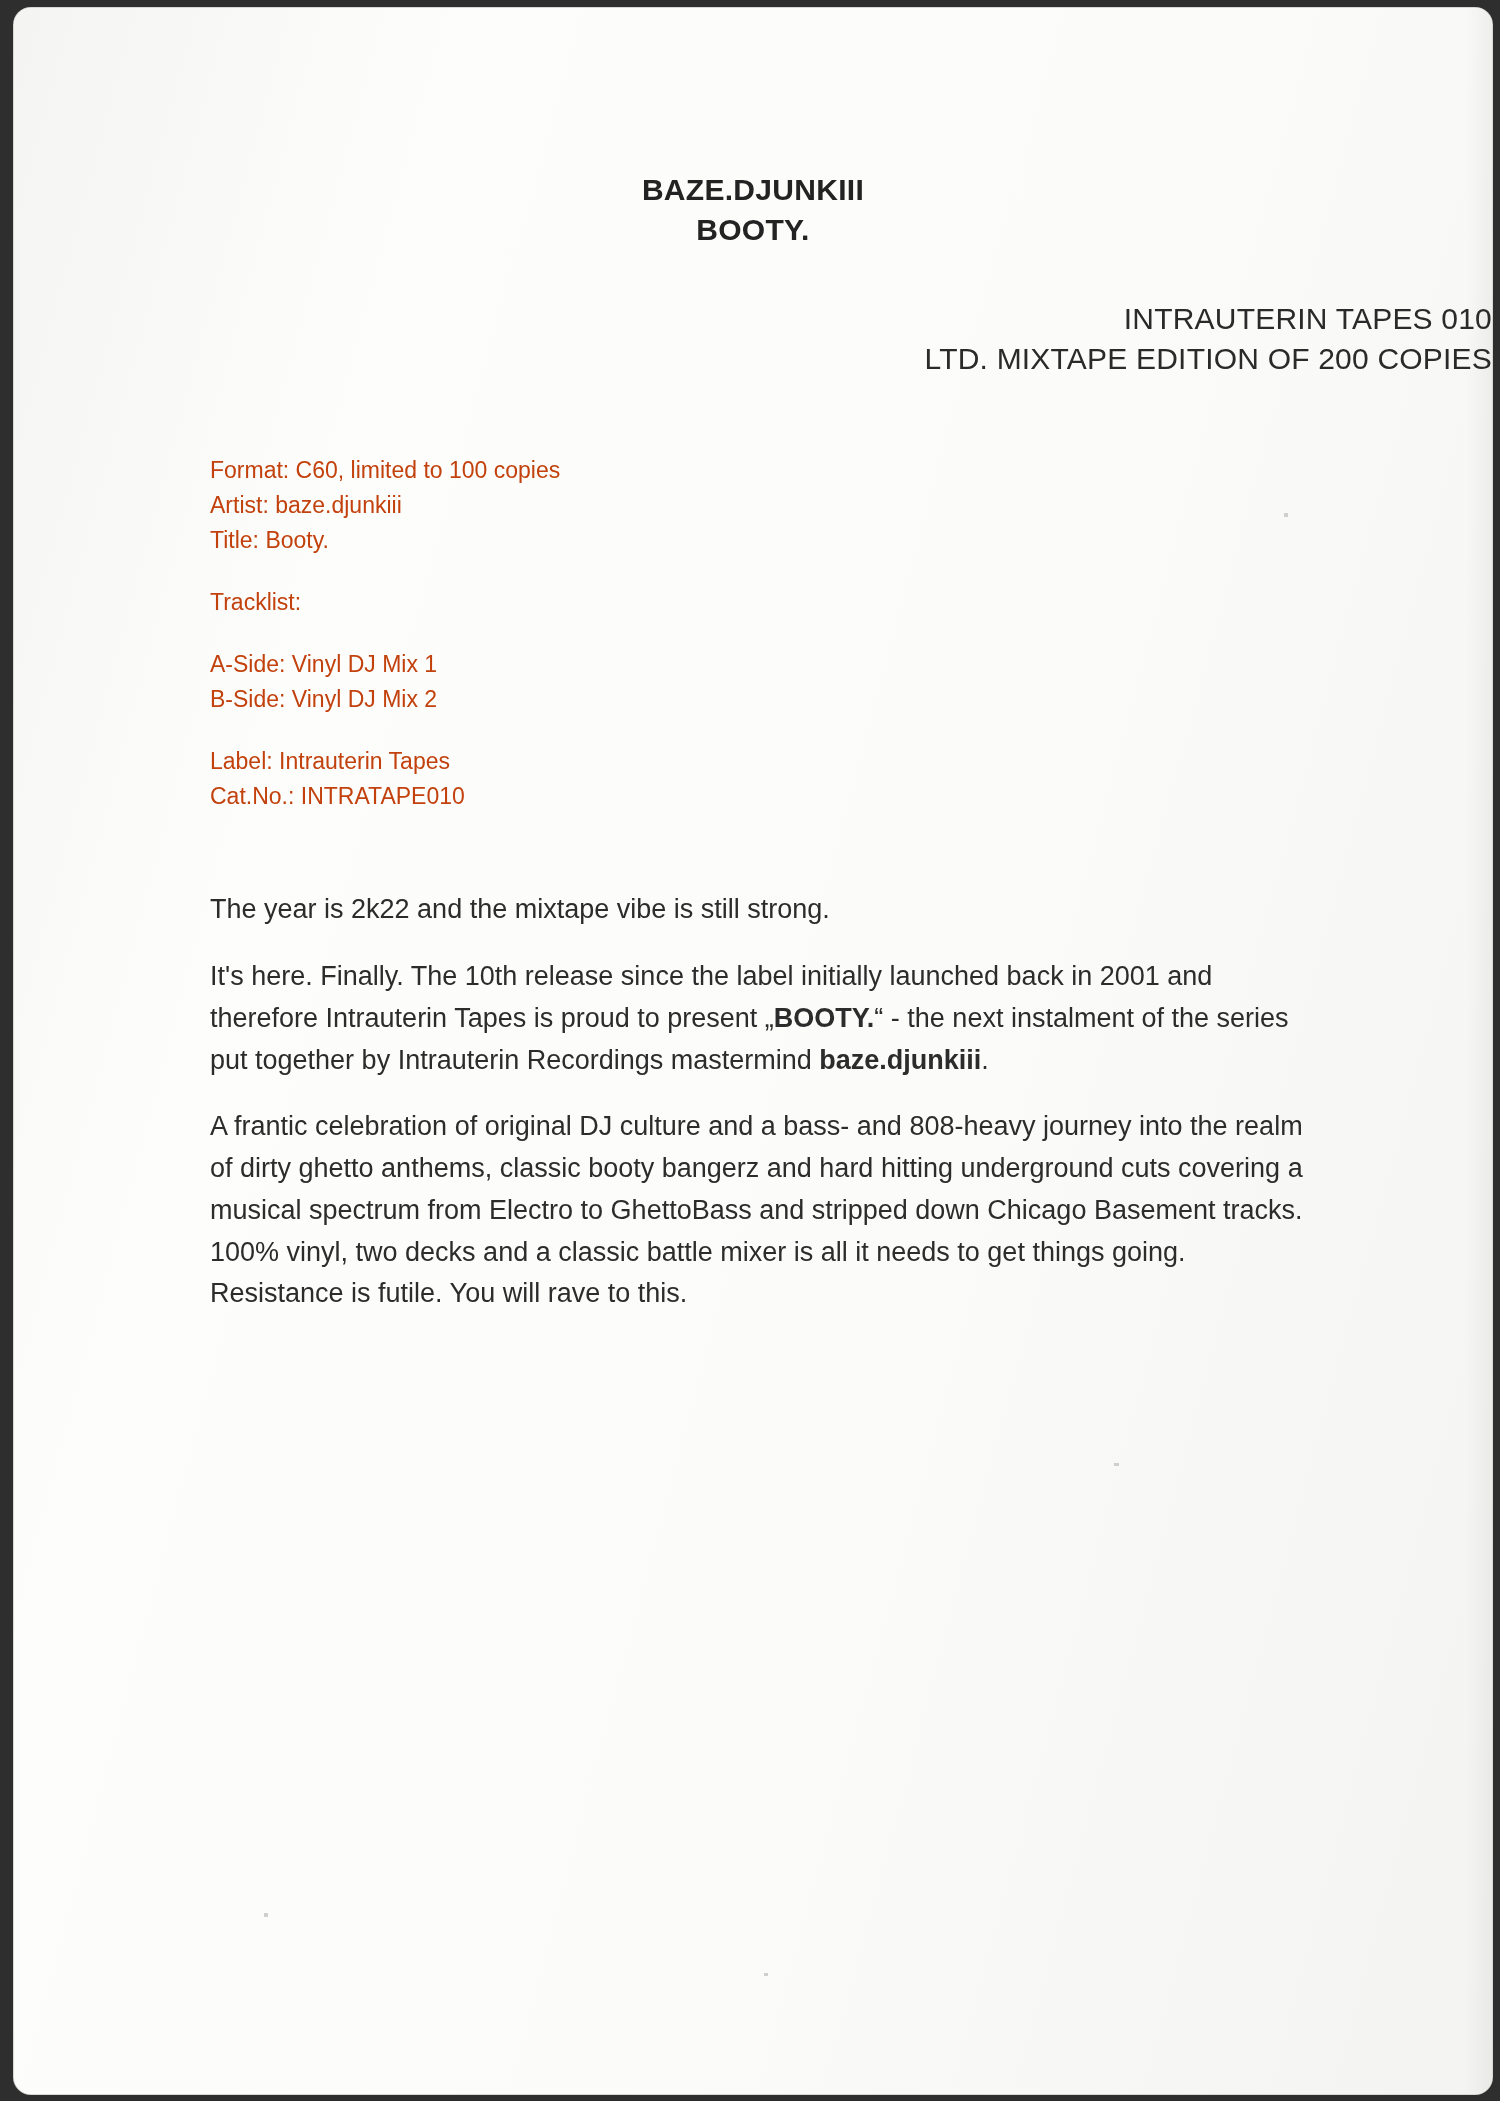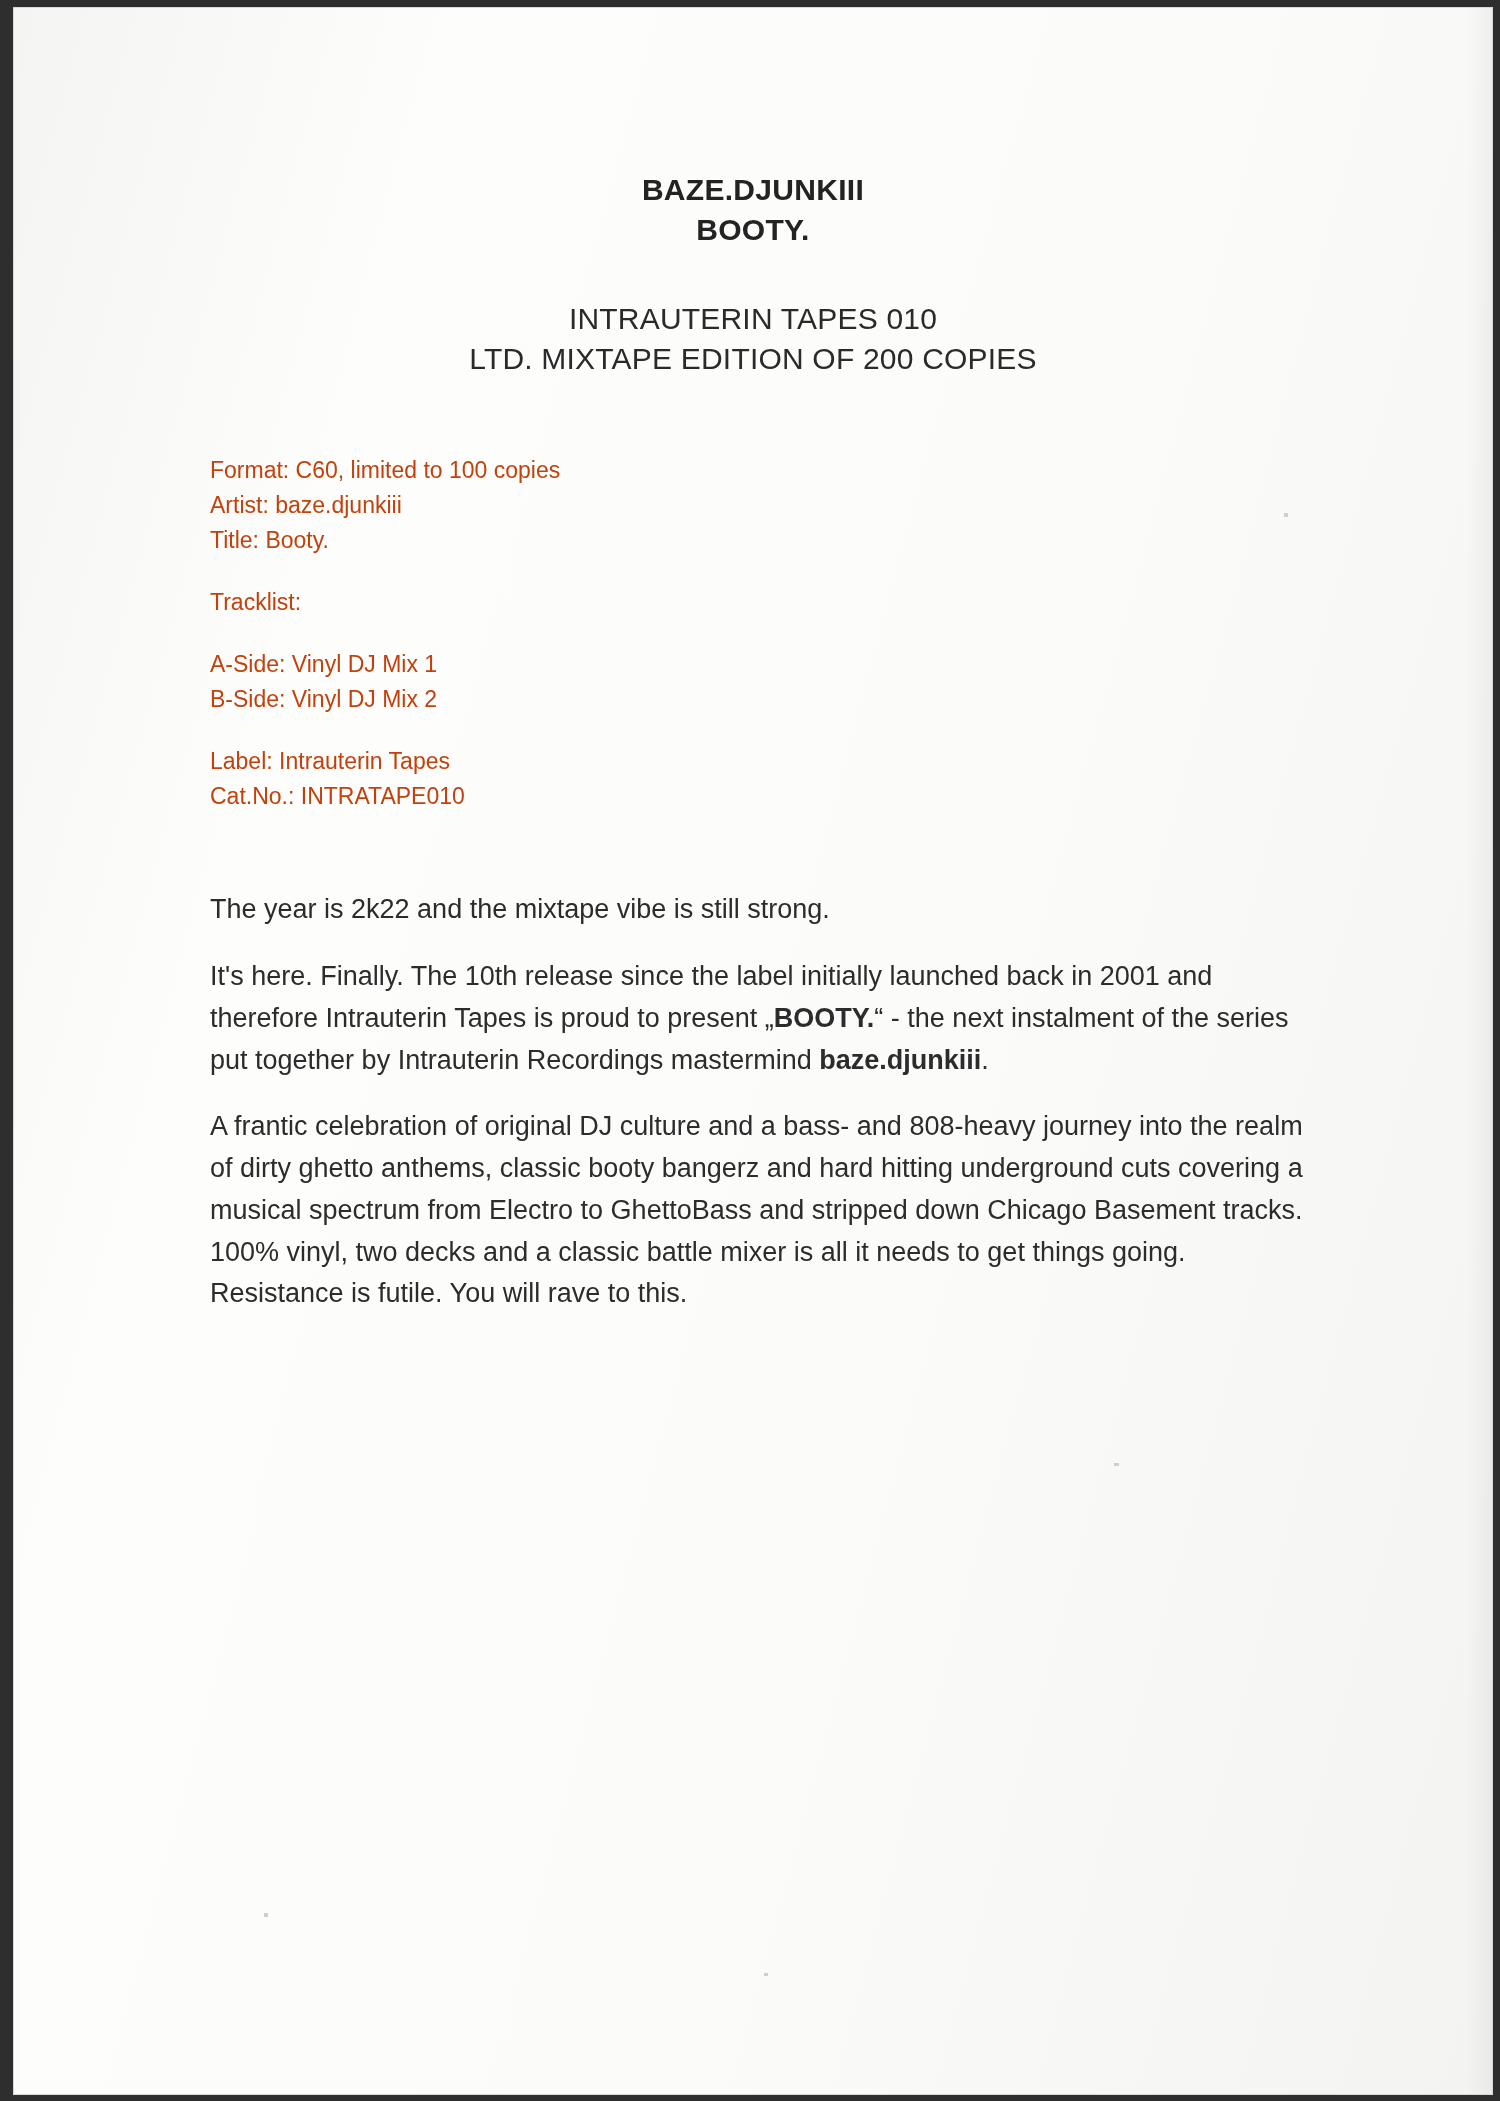--- a/index.html
+++ b/index.html
@@ -24,20 +24,21 @@
   
   .sheet {
     position: absolute;
     left: 14px;
     top: 8px;
     width: 1478px;
     height: 2086px;
     background: #fbfbfa;
     box-shadow: 0 0 0 1px #d8d8d6;
     overflow: hidden;
+    border-radius: 17px;
   }
   
   .sheet::before {
     content: "";
     position: absolute;
     inset: 0;
     background: linear-gradient(105deg, #f4f4f3 0%, #fdfdfc 22%, #fbfbfa 60%, #f3f3f2 100%);
     pointer-events: none;
   }
   .sheet::after {
@@ -71,20 +72,21 @@
   .subtitle-block {
     text-align: center;
     margin-top: 50px;
   }
   .subtitle-line {
     font-size: 30px;
     font-weight: normal;
     line-height: 1.33;
     color: #2a2a2a;
     letter-spacing: 0.2px;
+    text-align: right;
   }
 
   
   .body-block {
     margin-top: 74px;
     padding-left: 196px;
     padding-right: 138px;
   }
   .meta-group {
     font-size: 23px;

